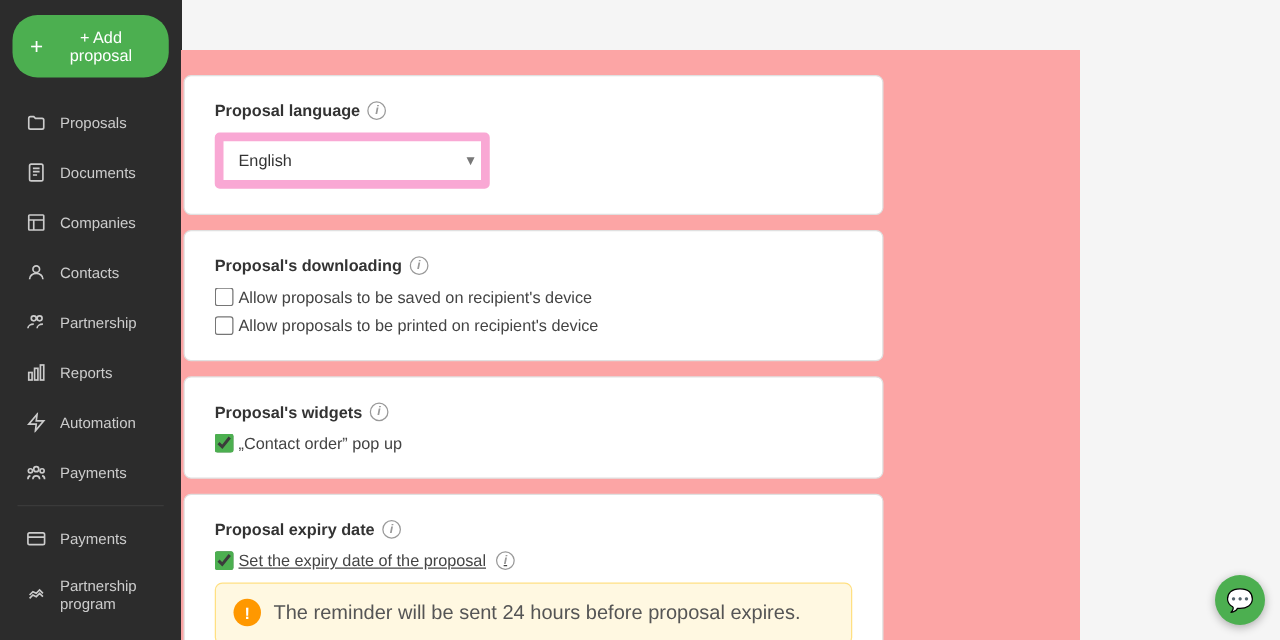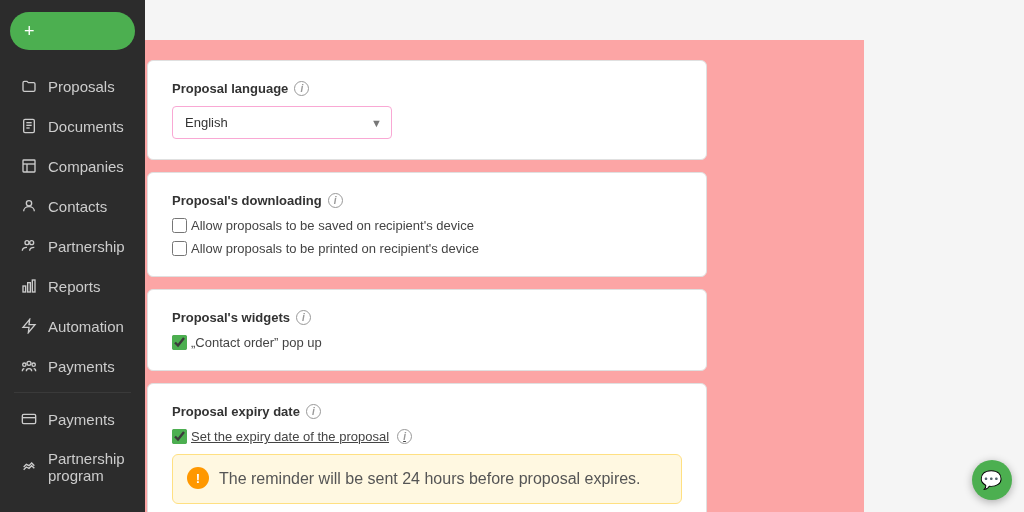--- a/index.html
+++ b/index.html
@@ -34,21 +34,21 @@
       font-weight: 300;
       line-height: 1;
     }
     .sidebar-nav { display: flex; flex-direction: column; padding: 4px 0; flex: 1; }
     .sidebar-item {
       display: flex;
       align-items: center;
       gap: 10px;
       padding: 10px 14px;
       color: #ccc;
-      font-size: 15px;
+      font-size: 12px;
       cursor: pointer;
       border-radius: 4px;
       margin: 1px 6px;
     }
     .sidebar-item .icon { width: 18px; height: 18px; display: flex; align-items: center; justify-content: center; flex-shrink: 0; }
     .sidebar-divider { height: 1px; background: #3a3a3a; margin: 6px 14px; }
 
     
     .main {
       flex: 1;
@@ -86,21 +86,21 @@
       cursor: help; flex-shrink: 0;
     }
 
     .select-wrapper {
       position: relative;
       max-width: 220px;
     }
     .select-box {
       width: 100%;
       padding: 8px 32px 8px 12px;
-      border: 1px solid #f9a8d4;
+      border: 7px solid #f9a8d4;
       border-radius: 4px;
       background: #fff;
       font-size: 13px;
       color: #333;
       appearance: none;
       cursor: pointer;
     }
     .select-arrow {
       position: absolute; right: 10px; top: 50%; transform: translateY(-50%);
       font-size: 11px; color: #777; pointer-events: none;
@@ -153,20 +153,21 @@
       color: white; font-size: 18px; cursor: pointer;
       box-shadow: 0 2px 8px rgba(0,0,0,0.3);
     }
   </style>
 </head>
 <body>
 
 <nav class="sidebar">
   <button class="add-proposal-btn">
     <span class="plus">+</span>
+    <span>+ Add proposal</span>
   </button>
 
   <div class="sidebar-nav">
 
     <div class="sidebar-item">
       <span class="icon">
         <svg width="16" height="16" viewBox="0 0 24 24" fill="none" stroke="#ccc" stroke-width="2">
             <path d="M3 7a2 2 0 012-2h4l2 2h8a2 2 0 012 2v9a2 2 0 01-2 2H5a2 2 0 01-2-2z"></path>
           </svg>
       </span>

